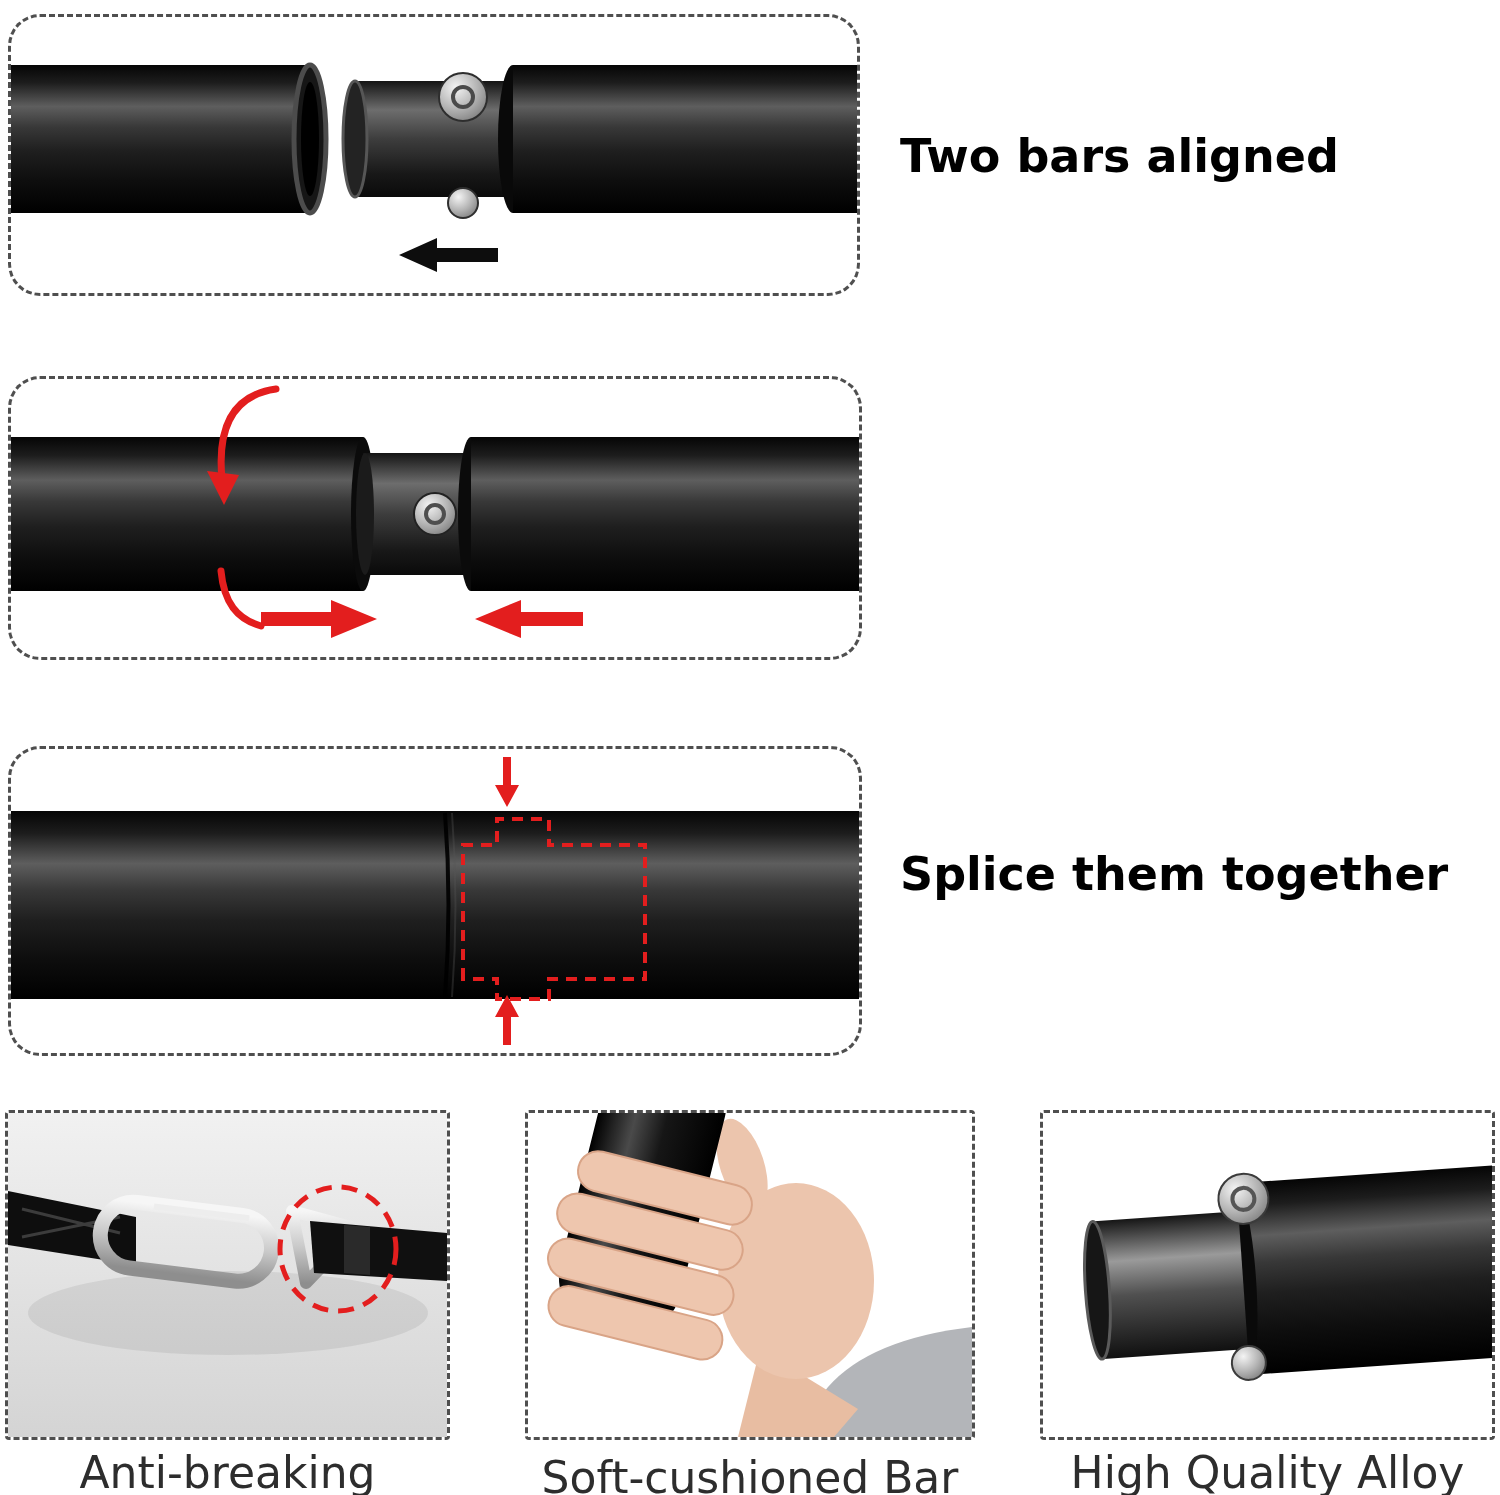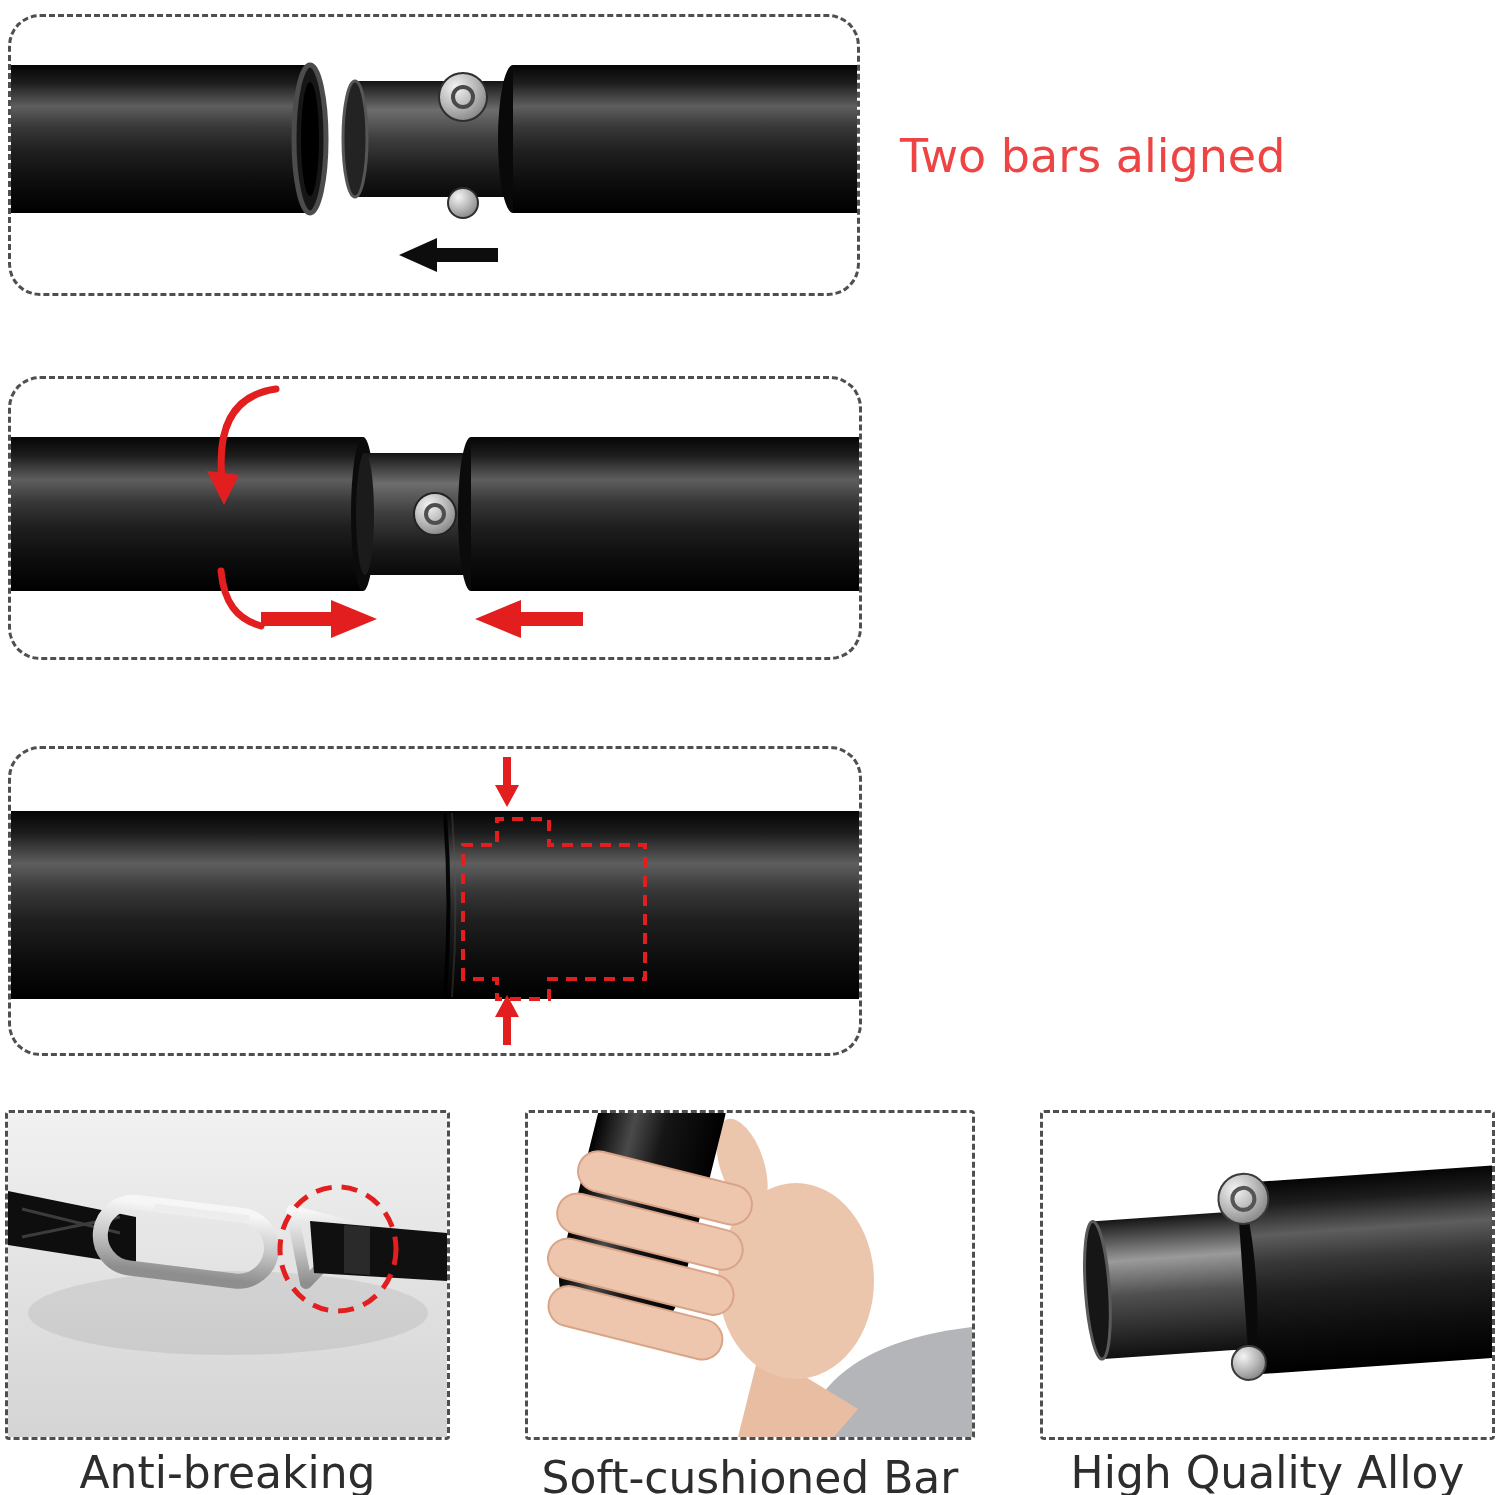--- a/index.html
+++ b/index.html
@@ -18,21 +18,22 @@
     background:#ffffff;
   }
   .panel.rounded { border-radius:32px; }
   .panel.square  { border-radius:4px; }
   .panel svg { position:absolute; inset:0; width:100%; height:100%; display:block; }
   .step-label {
     position:absolute;
     font-size:46px;
     line-height:1.15;
     white-space:nowrap;
-    color:#ef4444;
+    color:#000000;
+    font-weight:bold;
   }
   .feature-label {
     position:absolute;
     font-size:44px;
     text-align:center;
     white-space:nowrap;
     color:#2d2d2d;
   }
   .hidden-defs { position:absolute; width:0; height:0; overflow:hidden; }
 </style>
@@ -151,20 +152,21 @@
         <path d="M 434 64 Q 441 156 434 248" stroke="#000000" stroke-width="4" fill="none" opacity="0.9"></path>
         <path d="M 441 64 Q 448 156 441 248" stroke="#555555" stroke-width="2" fill="none" opacity="0.35"></path>
       </g>
 
       <path d="M 452 230 L 452 96 L 486 96 L 486 70 L 538 70 L 538 96 L 634 96 L 634 230 L 538 230 L 538 250 L 486 250 L 486 230 Z" fill="none" stroke="#e31e1e" stroke-width="4" stroke-dasharray="11 8"></path>
 
       <path d="M 492 8 L 500 8 L 500 36 L 508 36 L 496 58 L 484 36 L 492 36 Z" fill="#e31e1e"></path>
       <path d="M 492 296 L 500 296 L 500 268 L 508 268 L 496 246 L 484 268 L 492 268 Z" fill="#e31e1e"></path>
     </svg>
   </section>
+  <div class="step-label" style="left:900px; top:848px;">Splice them together</div>
 
   <section class="panel square" style="left:5px; top:1110px; width:445px; height:330px;">
     <svg viewBox="0 0 439 324" preserveAspectRatio="none">
       <rect x="0" y="0" width="439" height="324" fill="url(#photoBg)"></rect>
       <ellipse cx="220" cy="200" rx="200" ry="42" fill="#000000" opacity="0.07"></ellipse>
       <g>
         <polygon points="0,78 128,104 128,152 0,132" fill="#0e0e0e"></polygon>
         <path d="M 14 96 L 112 120 M 14 124 L 112 104" stroke="#3c3c3c" stroke-width="3" fill="none"></path>
       </g>
       <g transform="rotate(7 180 128)">

